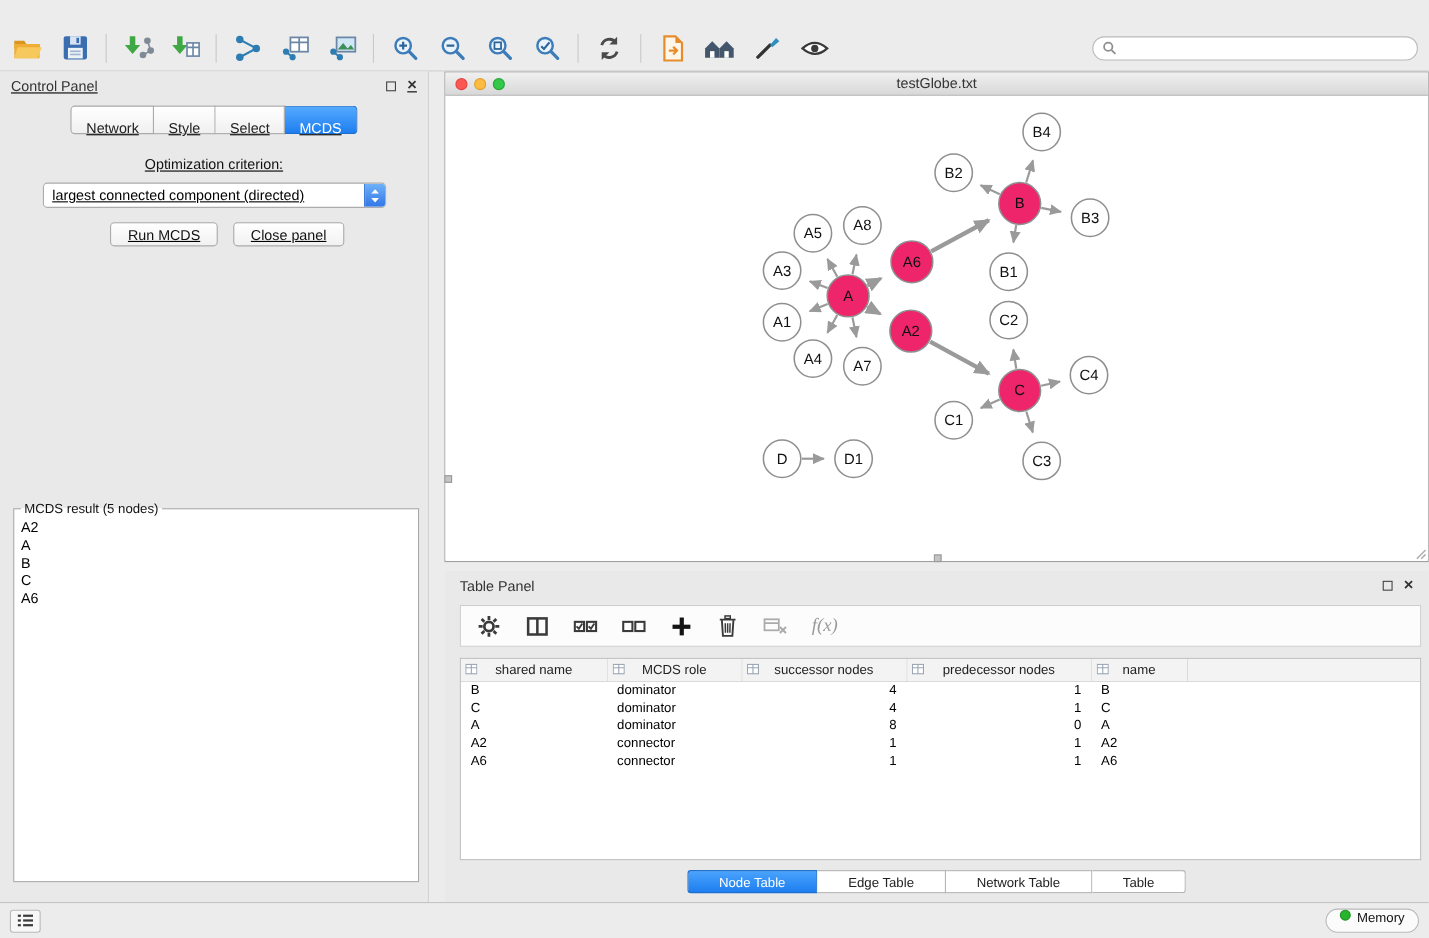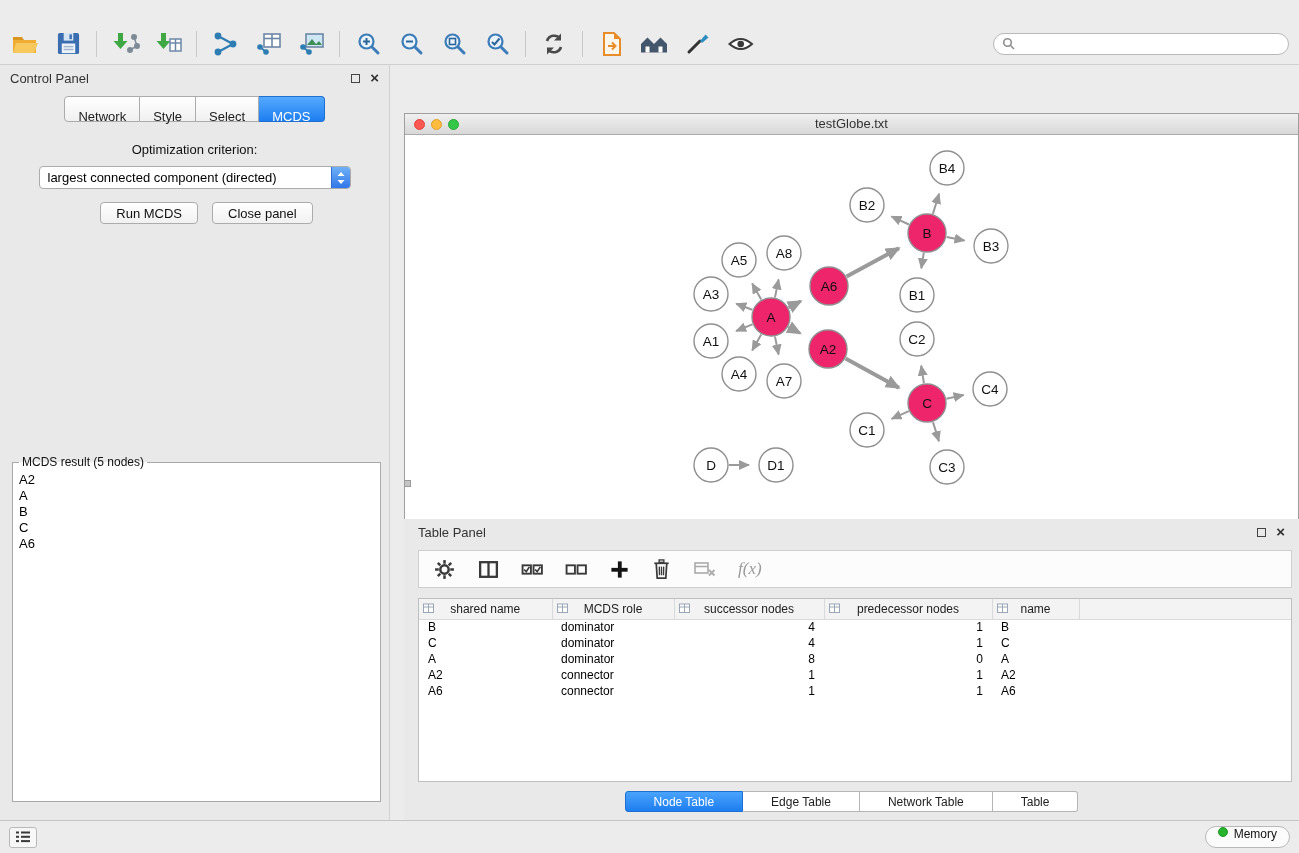--- a/index.html
+++ b/index.html
@@ -21,21 +21,21 @@
   .toolbar { position:absolute; top:23px; left:0; right:0; height:42px;
     display:flex; align-items:center; padding:0 10px; gap:13px; background:#ECECEC; border-bottom:1px solid #CFCFCF; }
   .tb-btn { width:30px; height:30px; display:flex; align-items:center; justify-content:center;
     background:none; border:none; cursor:pointer; }
   .tb-sep { width:1px; height:26px; background:#C9C9C9; }
   .search { margin-left:auto; display:flex; align-items:center; width:296px; height:22px;
     border:1px solid #B9B9B9; border-radius:11px; background:#fff; padding:0 8px; gap:5px; }
   .search input { border:none; outline:none; flex:1; font-size:12px; background:transparent; font-family:inherit; }
 
   
-  .control-panel { position:absolute; left:0; top:65px; width:390px; bottom:33px; background:#E9E9E9; border-right:1px solid #D2D2D2; }
+  .control-panel { position:absolute; left:0; top:65px; width:390px; bottom:33px; background:#E9E9E9; border-right:1px solid #D2D2D2;text-decoration:underline; }
   .panel-header { height:26px; display:flex; align-items:center; padding:0 10px; font-size:13px; color:#333; }
   .win-btns { margin-left:auto; display:flex; align-items:center; gap:10px; }
   .sq-btn { width:9px; height:9px; border:1.5px solid #444; display:inline-block; background:none; padding:0; }
   .x-btn { border:none; background:none; font-size:15px; font-weight:bold; color:#333; line-height:12px; padding:0; cursor:pointer; }
   .cp-tabs { display:flex; justify-content:center; margin-top:5px; }
   .cp-tab { height:22px; padding:12px 13px; font-size:13px; background:linear-gradient(#FFFFFF,#F0F0F0);
     border:1px solid #ABABAB; border-left-width:0; color:#222; cursor:pointer; font-family:inherit; }
   .cp-tab:first-child { border-left-width:1px; border-radius:4px 0 0 4px; }
   .cp-tab:last-child { border-radius:0 4px 4px 0; }
   .cp-tab.active { background:linear-gradient(#55AAFF,#1E7EF0); color:#fff; border-color:#1D6FD0; }
@@ -48,21 +48,21 @@
   .btn-row { display:flex; justify-content:center; gap:14px; margin-top:13px;margin-left:24px; }
   .std-btn { height:22px; padding:0 15px; font-size:13px; background:linear-gradient(#FFFFFF,#F1F1F1);
     border:1px solid #ACACAC; border-radius:4px; color:#111; cursor:pointer; font-family:inherit; }
   .result-box { position:absolute; left:12px; right:8px; top:390px; bottom:18px;
     border:1px solid #A9A9A9; background:#fff; padding:3px 4px; }
   .result-box legend { font-size:12px; color:#111; padding:0 3px; margin-left:2px; }
   .result-item { font-size:13px; line-height:16px; color:#000; padding-left:2px; }
 
   
   .net-window { position:absolute; left:404px; top:65px; width:895px; height:446px;
-    background:#fff; border:1px solid #9F9F9F;margin-top:48px; }
+    background:#fff; border:1px solid #9F9F9F; }
   .net-titlebar { position:relative; height:21px; background:linear-gradient(#F0F0F0,#D8D8D8); border-bottom:1px solid #ACACAC; }
   .net-traffic { position:absolute; left:9px; top:5px; display:flex; gap:6px; }
   .net-traffic .light { width:11px; height:11px; }
   .net-title { line-height:20px; text-align:center; font-size:13px; color:#333; }
   #graph-svg { display:block; background:#fff; }
   .grip { position:absolute; right:1px; bottom:1px; }
   .edge-handle { position:absolute; width:7px; height:7px; background:#C4C4C4; border:1px solid #9A9A9A; }
 
   
   .table-panel { position:absolute; left:404px; top:519px; width:895px; bottom:33px; background:#E9E9E9; }

